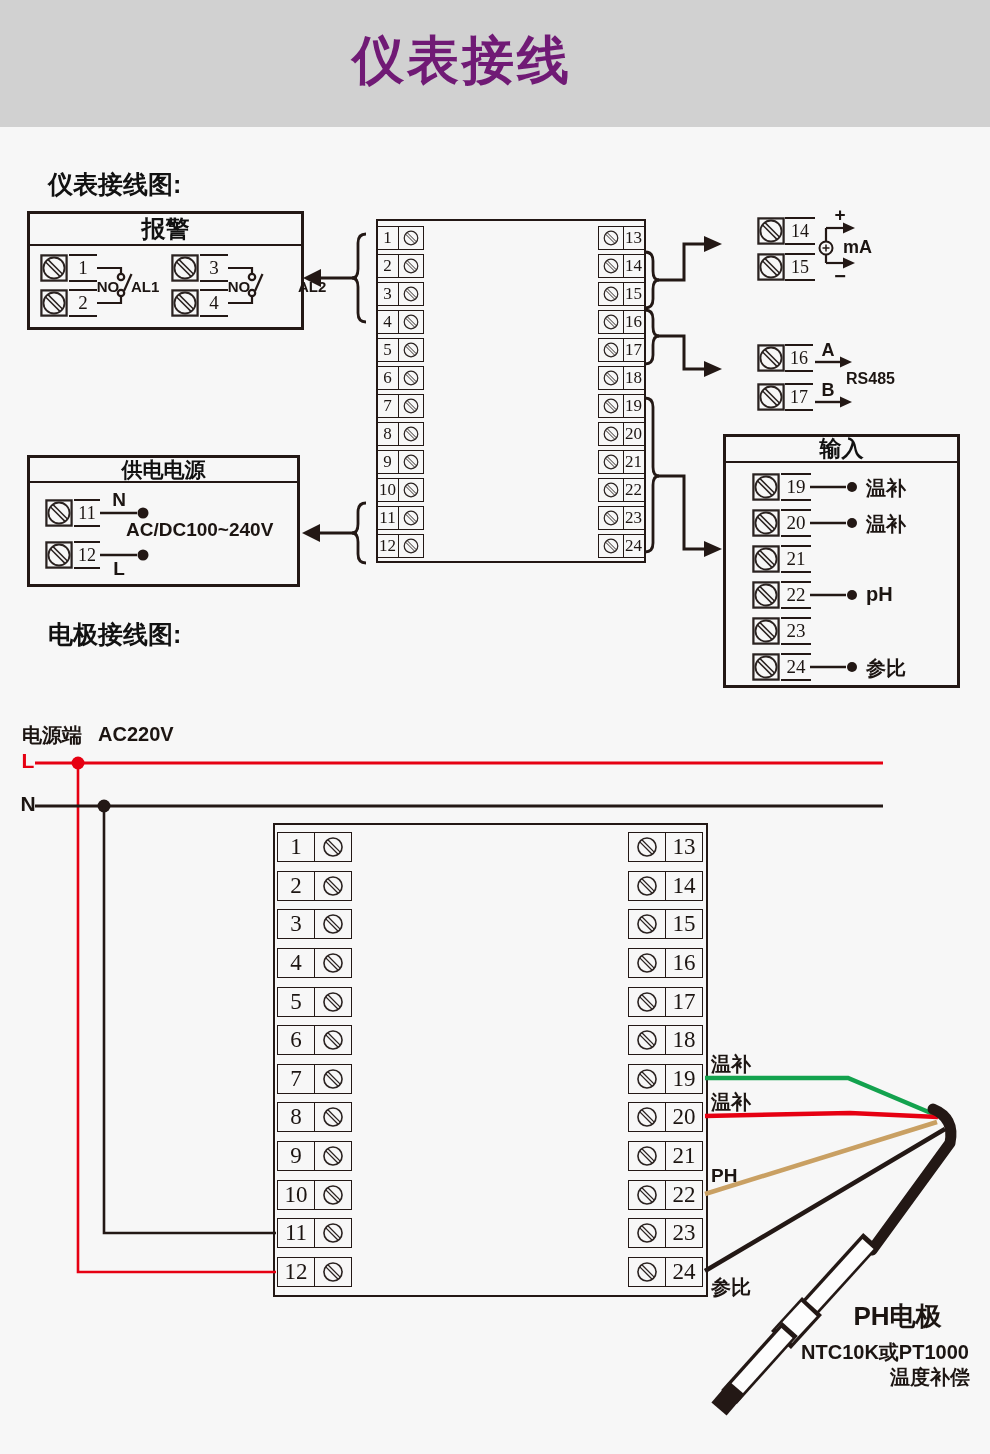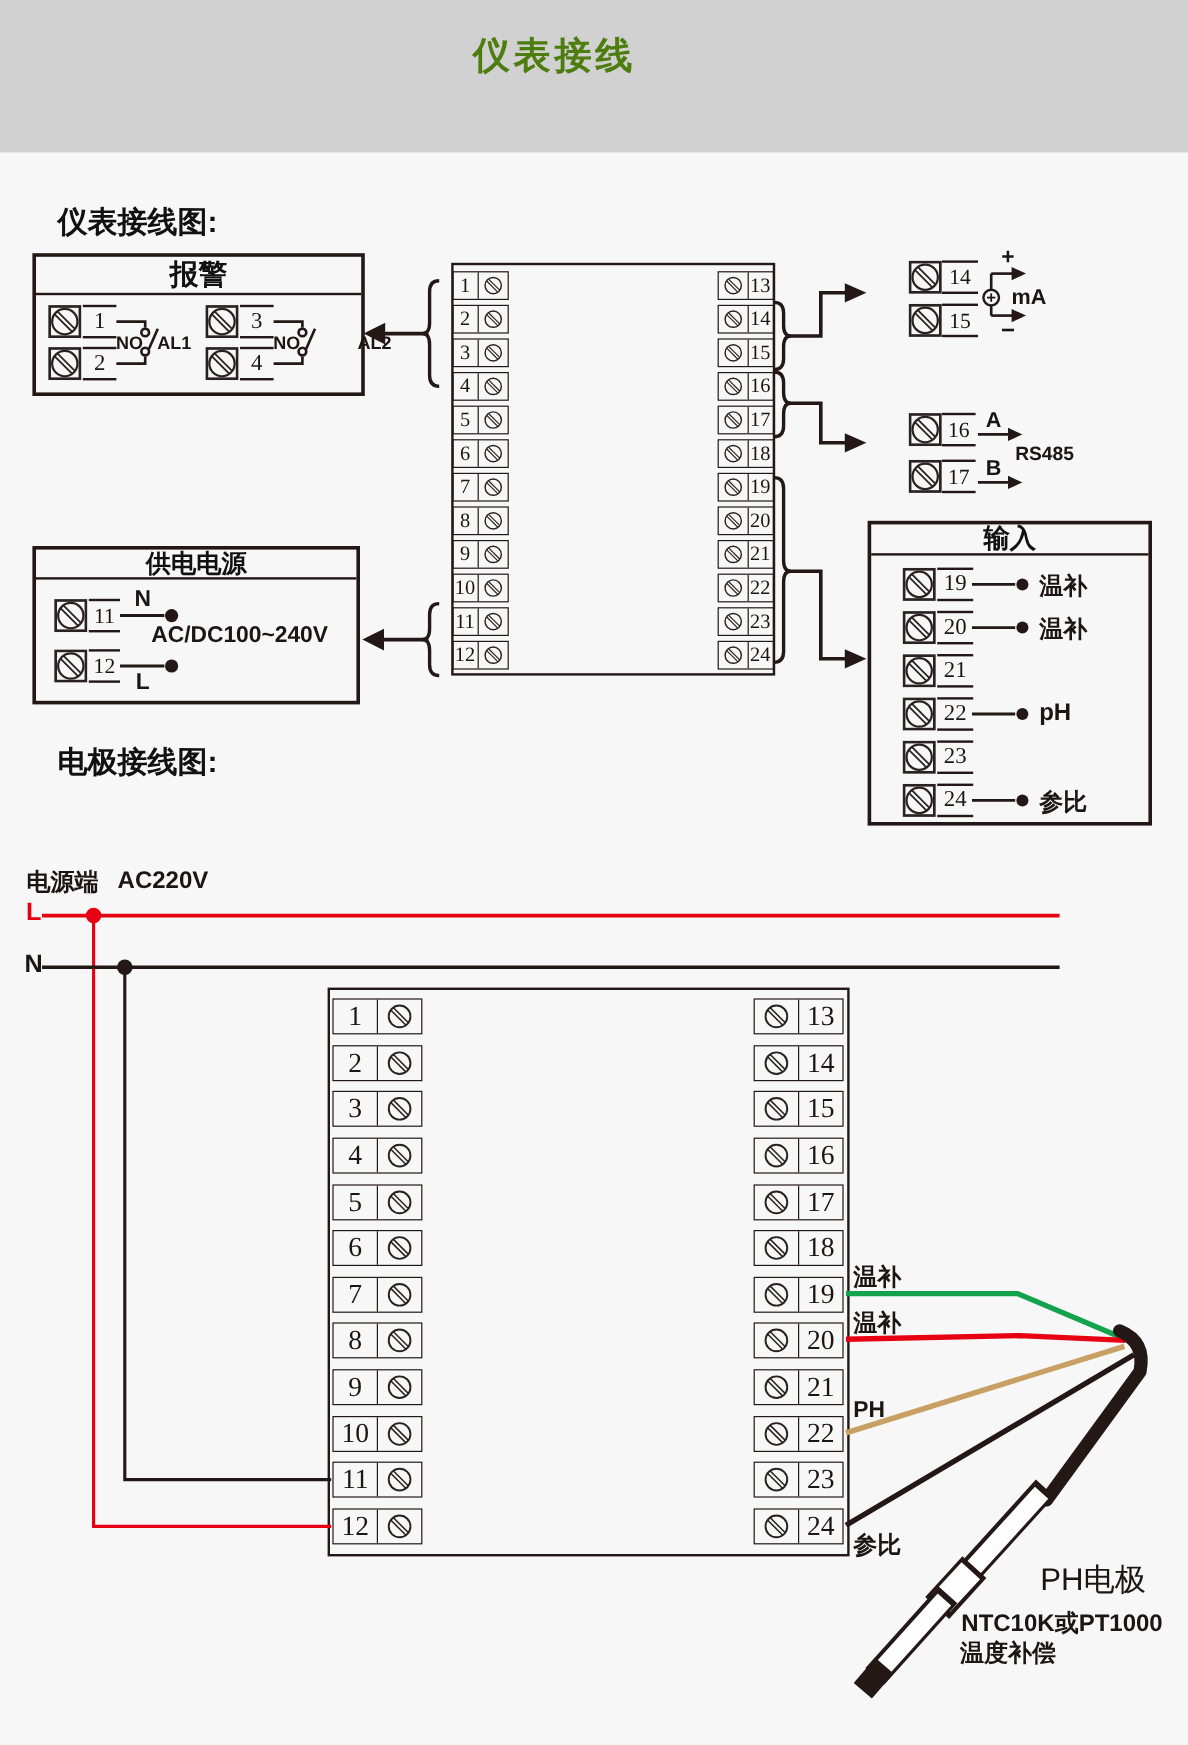--- a/index.html
+++ b/index.html
@@ -4,21 +4,21 @@
 <style>
   :root{
     --ink:#231815; --red:#e60012; --green:#13a24e; --tan:#c9a063;
     --hdr:#d1d1d1; --bg:#f7f7f7; --white:#fdfdfd;
   }
   html,body{margin:0;padding:0;}
   body{background:#e9e9e9;font-family:"Liberation Sans",sans-serif;color:#1c1512;}
   #page{position:relative;width:990px;height:1454px;background:var(--bg);overflow:hidden;margin:0 auto;}
   .abs{position:absolute;box-sizing:border-box;}
   .hdr-band{left:0;top:0;width:990px;height:127px;background:var(--hdr);}
-  .title{left:0;top:26px;width:924px;text-align:center;font-size:31px;font-weight:900;letter-spacing:3px;color:#4d7c0f;}
+  .title{left:0;top:26px;width:924px;text-align:center;font-size:52px;font-weight:900;letter-spacing:3px;color:#701a75;}
   .subtitle{left:0;top:88px;width:924px;text-align:center;font-size:20px;color:#3f3f3f;}
   .seclbl{font-size:25px;font-weight:800;color:#111;}
   .obox{border:3px solid var(--ink);background:transparent;}
   .box-title{border-bottom:2.5px solid var(--ink);display:flex;align-items:center;justify-content:center;font-weight:700;color:#111;}
   .blockrect{border:2.5px solid var(--ink);}
   .cell-tb{border-top:2px solid var(--ink);border-bottom:2px solid var(--ink);display:flex;align-items:center;justify-content:center;font-family:"Liberation Serif",serif;}
   .lbl{font-weight:700;}
   .trow{position:absolute;display:flex;border:1.8px solid var(--ink);box-sizing:border-box;align-items:stretch;}
   .tnum{display:flex;align-items:center;justify-content:center;font-family:"Liberation Serif",serif;color:#1c1512;}
   .nb-r{border-right:1.6px solid var(--ink);}
@@ -170,23 +170,23 @@
   <span class="abs lbl" style="left:16px;top:792px;width:24px;font-size:21px;font-weight:800;text-align:center;">N</span>
 
   <div class="abs blockrect" style="left:273px;top:823px;width:435px;height:474px;border-width:2px;"></div>
   <div id="block-rows"></div>
 
   <span class="abs lbl" style="left:711px;top:1051px;width:60px;font-size:20px;">温补</span>
   <span class="abs lbl" style="left:711px;top:1089px;width:60px;font-size:20px;">温补</span>
   <span class="abs lbl" style="left:711px;top:1165px;width:40px;font-size:19px;">PH</span>
   <span class="abs lbl" style="left:711px;top:1274px;width:60px;font-size:20px;">参比</span>
 
-  <span class="abs lbl" style="left:840px;top:1299px;width:115px;font-size:26px;font-weight:400;text-align:right;">PH电极</span>
+  <span class="abs lbl" style="left:840px;top:1299px;width:115px;font-size:26px;font-weight:700;text-align:center;">PH电极</span>
   <span class="abs lbl" style="left:800px;top:1339px;width:170px;font-size:20px;text-align:center;">NTC10K或PT1000</span>
-  <span class="abs lbl" style="left:800px;top:1364px;width:170px;font-size:20px;text-align:left;">温度补偿</span>
+  <span class="abs lbl" style="left:800px;top:1364px;width:170px;font-size:20px;text-align:right;">温度补偿</span>
 
   <div class="trow" style="left: 376.5px; top: 226px; width: 47px; height: 24px;">
       <span class="tnum nb-r" style="width:20px;font-size:17px">1</span>
       <span class="tscrew">
         <svg width="18" height="18" viewBox="0 0 30 30">
           <circle cx="15" cy="15" r="11.3" fill="none" stroke="#2a2220" stroke-width="2"></circle>
           <line x1="6" y1="8.6" x2="21.4" y2="24" stroke="#2a2220" stroke-width="1.6"></line>
           <line x1="8.6" y1="6" x2="24" y2="21.4" stroke="#2a2220" stroke-width="1.6"></line>
         </svg>
       </span>

